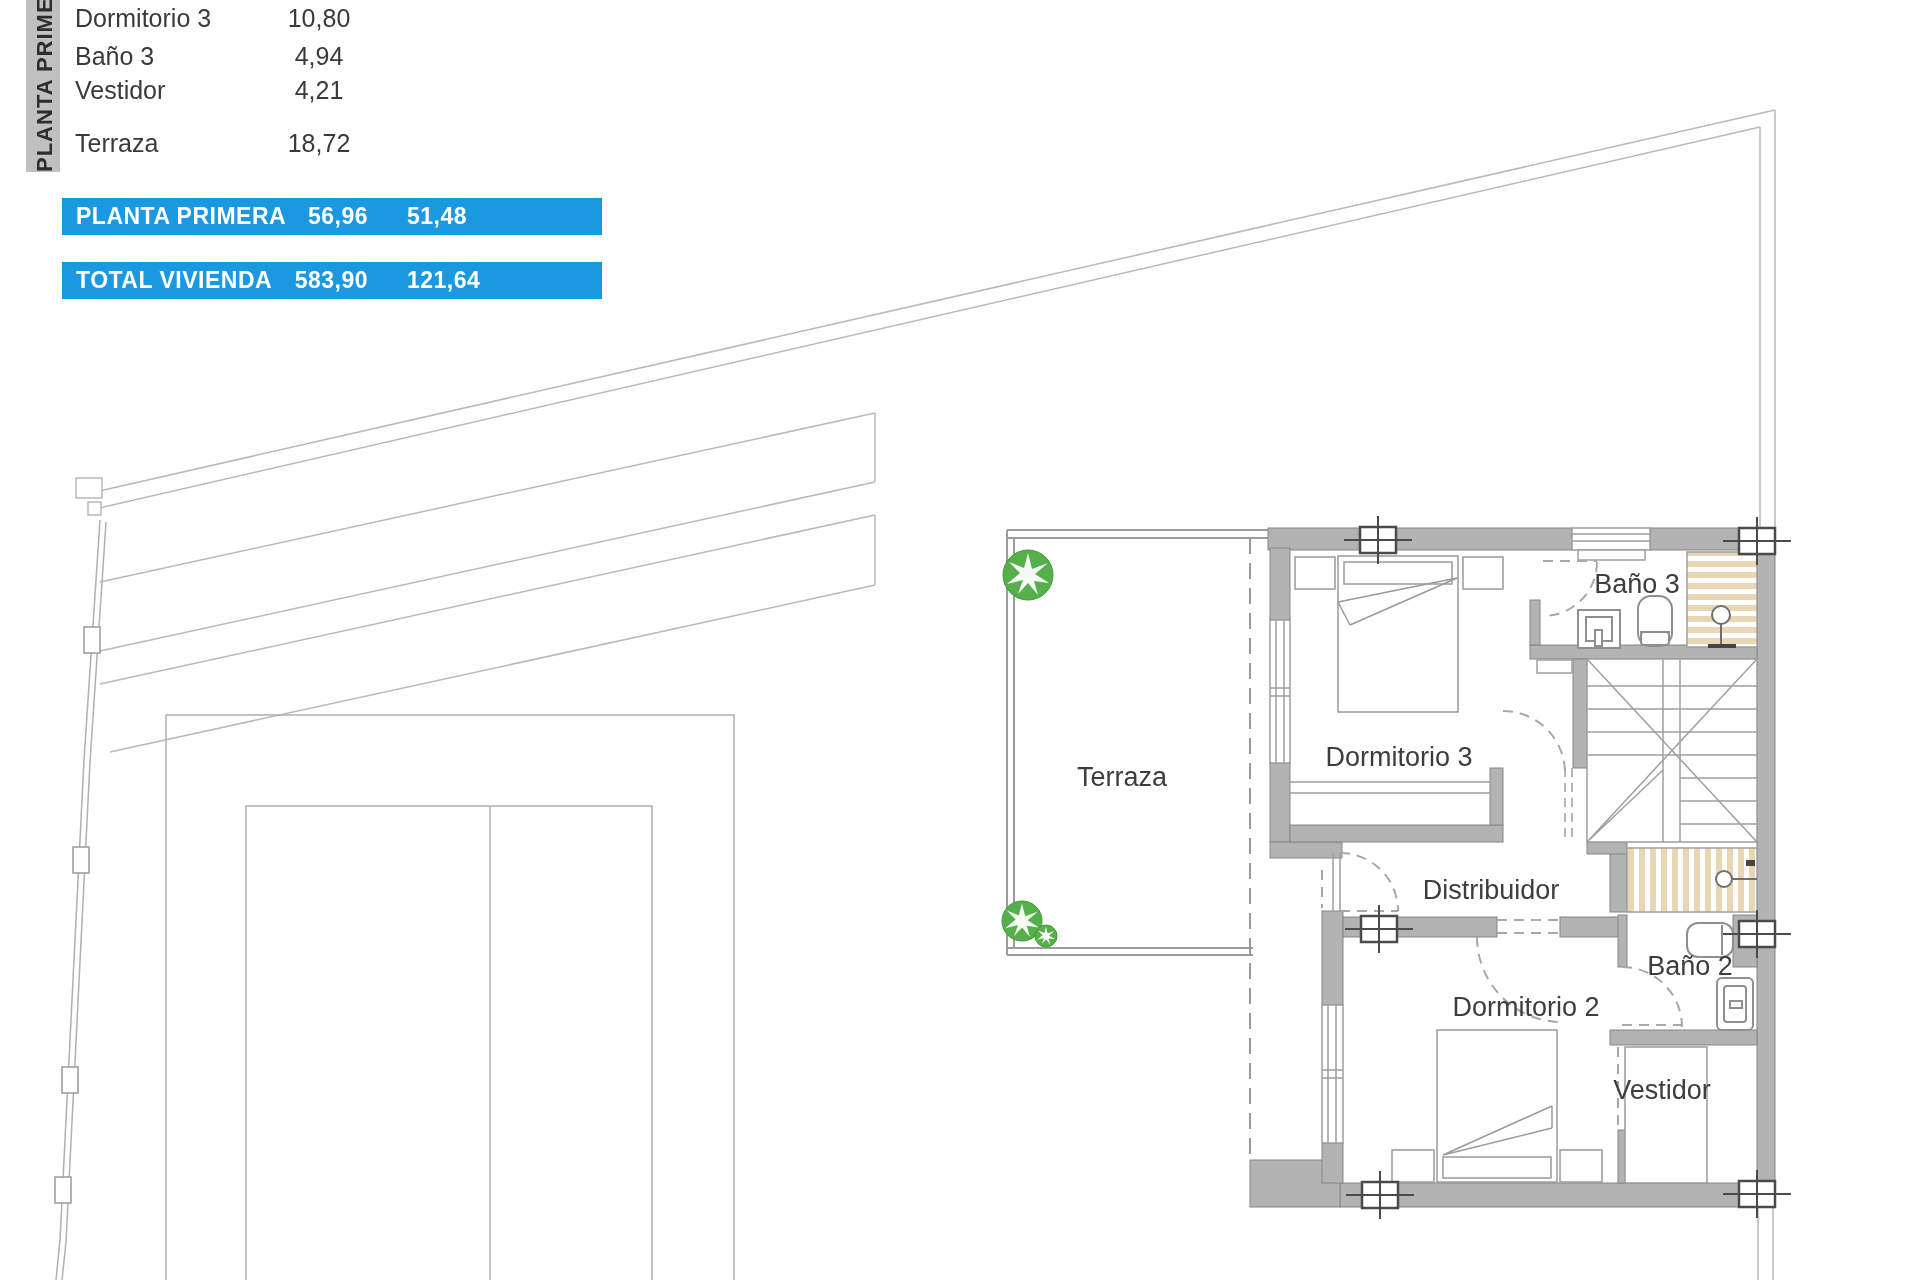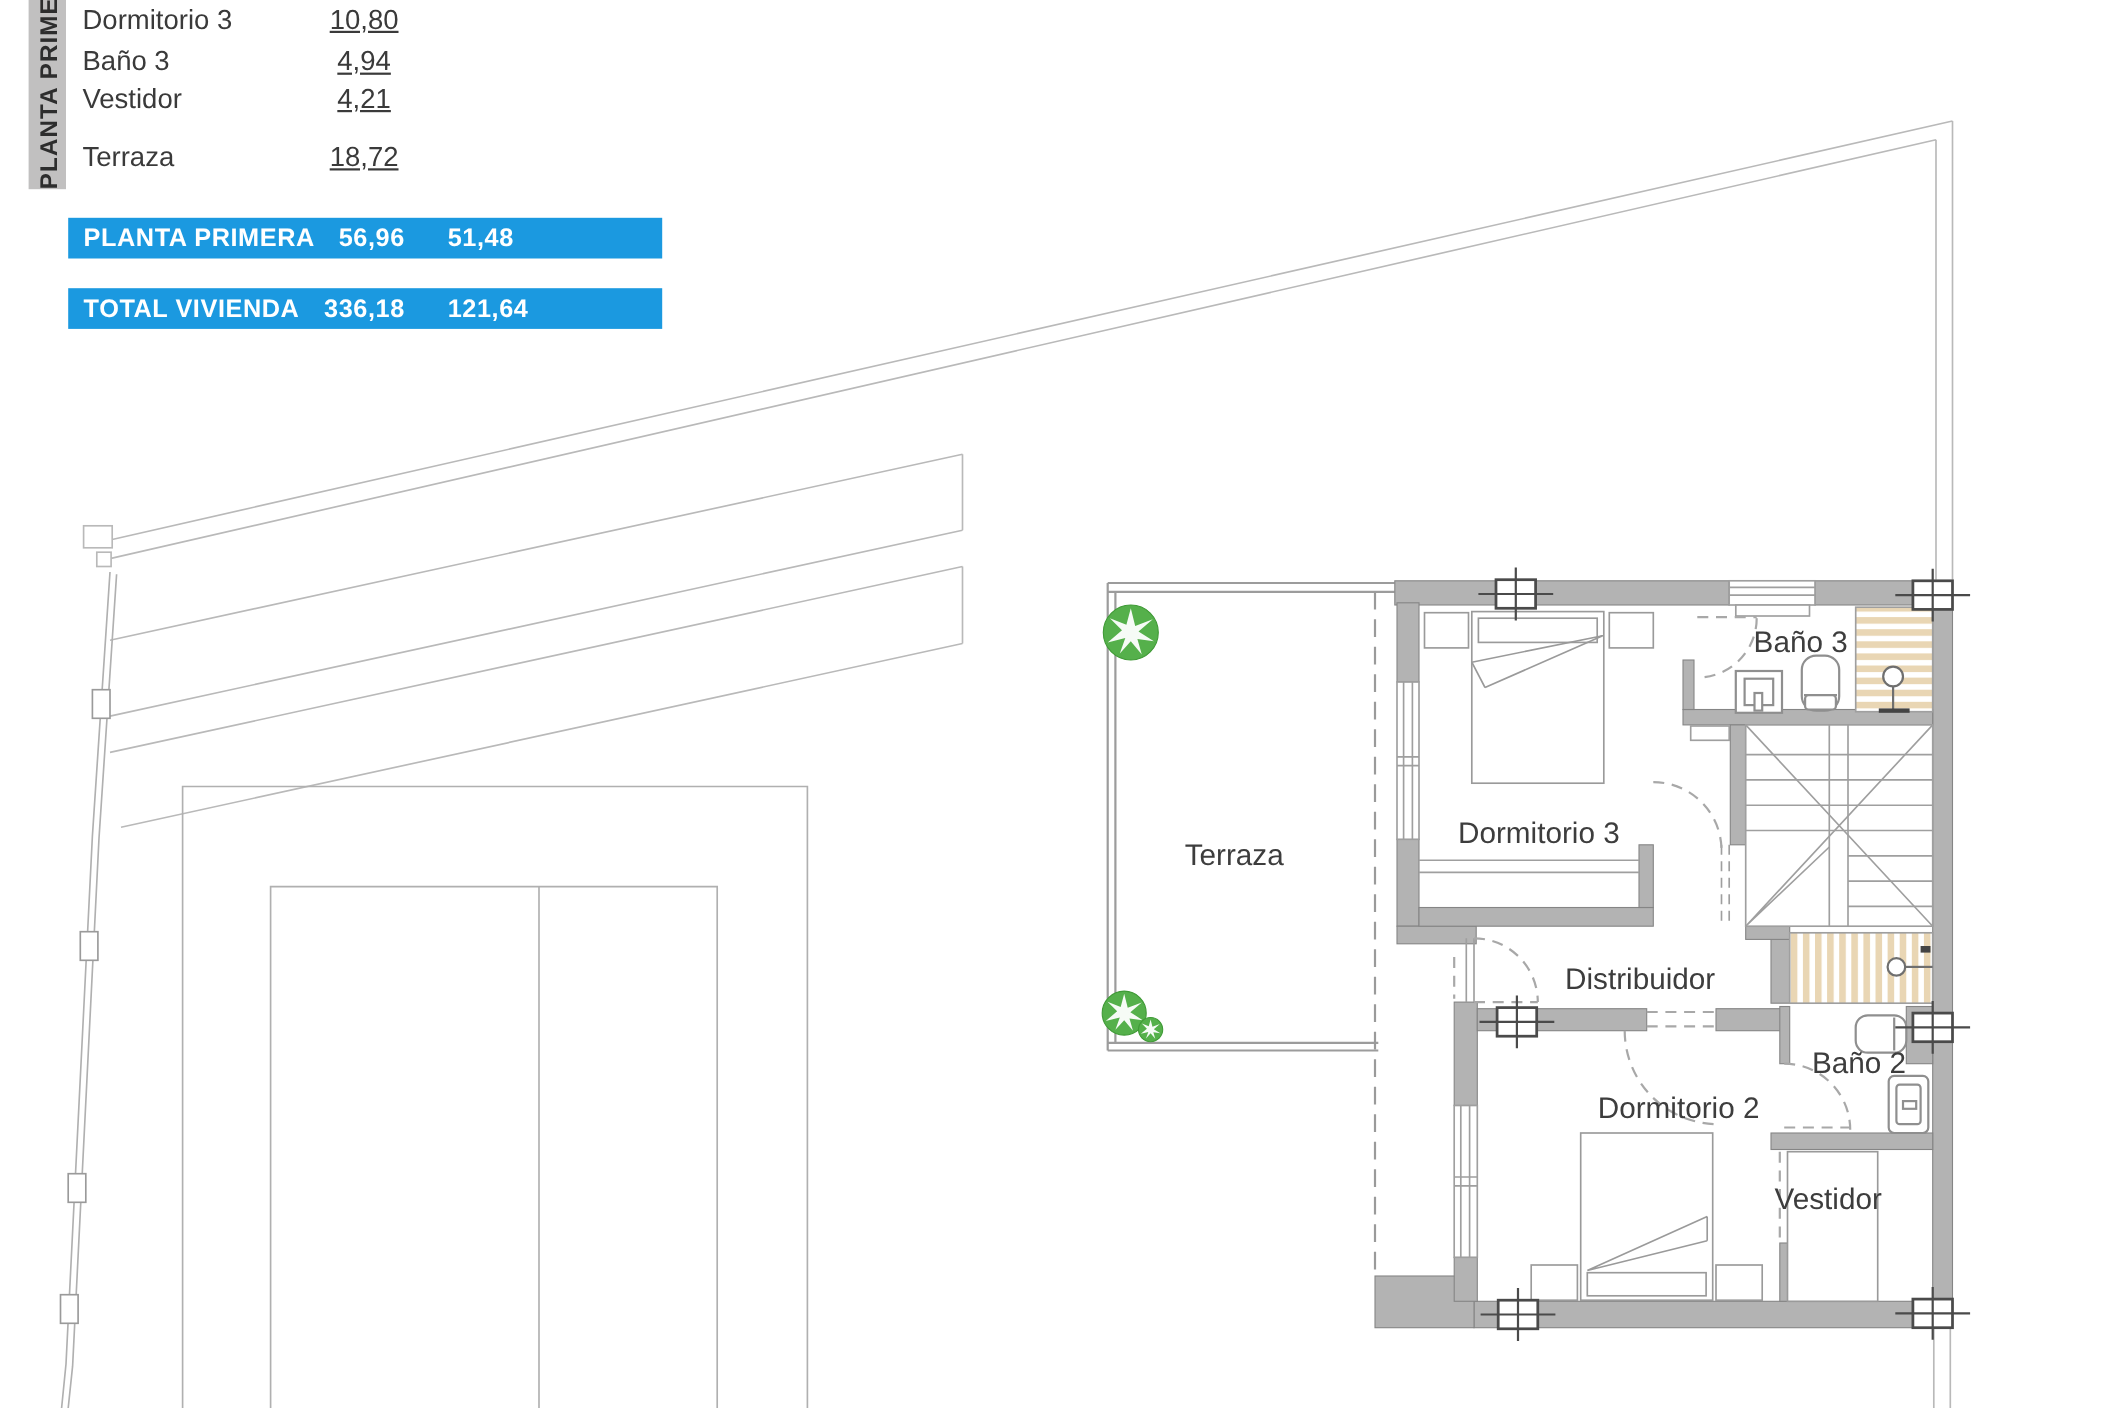--- a/index.html
+++ b/index.html
@@ -6,21 +6,21 @@
   .page{position:relative;width:1920px;height:1280px;background:#fff;overflow:hidden;
         font-family:"Liberation Sans",sans-serif;color:#3a3a3a;}
   
   .sidebar{position:absolute;left:26px;top:0;width:34px;height:172px;
            background:var(--sidebar-gray,#c1c0c0);overflow:hidden;}
   .sidebar-text{position:absolute;top:172px;left:6px;transform:rotate(-90deg);
                 transform-origin:top left;white-space:nowrap;font-weight:bold;
                 font-size:22px;letter-spacing:1px;color:#2d2d2d;width:240px;}
   .row{position:absolute;left:0;width:620px;height:32px;font-size:25px;color:#3a3a3a;}
   .row .lbl{position:absolute;left:75px;top:0;white-space:nowrap;}
-  .row .val{position:absolute;left:271px;top:0;width:120px;text-align:center;text-decoration:underline;}
+  .row .val{position:absolute;left:259px;top:0;width:120px;text-align:center;}
   .bar{position:absolute;left:62px;width:540px;height:37px;line-height:37px;
        background:var(--accent,#1b99e0);color:#fff;font-weight:bold;font-size:23px;
        letter-spacing:0.5px;}
   .bar .blbl{position:absolute;left:14px;top:0;white-space:nowrap;}
   .bar .v1{position:absolute;left:186px;top:0;width:120px;text-align:right;}
   .bar .v2{position:absolute;left:345px;top:0;width:120px;text-align:left;}
   
   svg{position:absolute;left:0;top:0;}
   svg text{font-family:"Liberation Sans",sans-serif;fill:#3d3d3d;font-size:27px;}
 </style>
@@ -50,21 +50,21 @@
     <span class="val">18,72</span>
   </div>
 
   <div class="bar" style="top:198px">
     <span class="blbl">PLANTA PRIMERA</span>
     <span class="v1">56,96</span>
     <span class="v2">51,48</span>
   </div>
   <div class="bar" style="top:262px">
     <span class="blbl">TOTAL VIVIENDA</span>
-    <span class="v1">336,18</span>
+    <span class="v1">583,90</span>
     <span class="v2">121,64</span>
   </div>
 
   <svg width="1920" height="1280" viewBox="0 0 1920 1280">
     <defs>
       <pattern id="tanH" width="10" height="11" patternUnits="userSpaceOnUse">
         <rect width="10" height="11" fill="#ffffff"></rect>
           <rect width="10" height="6" fill="#e9d6b4"></rect>
       </pattern>
       <pattern id="tanV" width="11" height="10" patternUnits="userSpaceOnUse">

